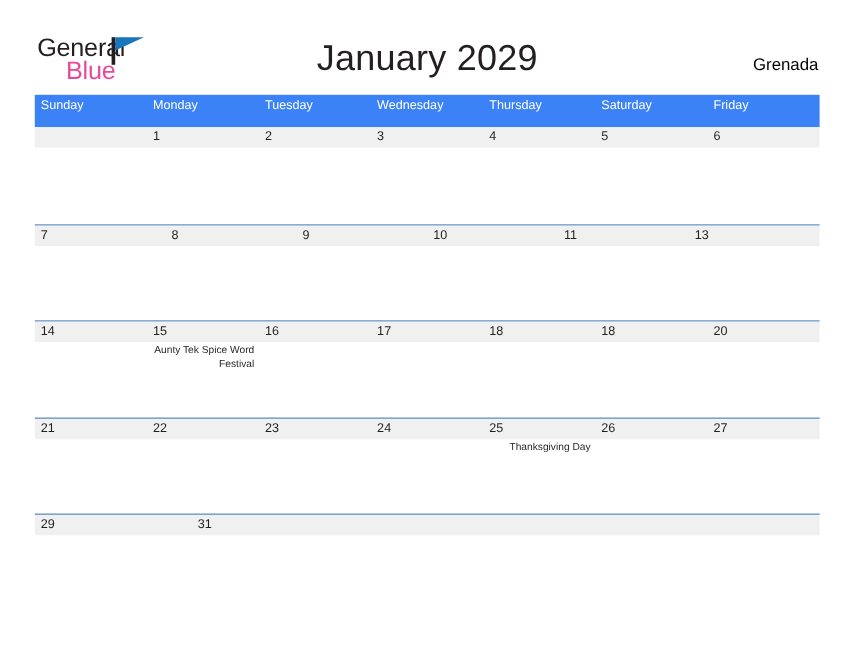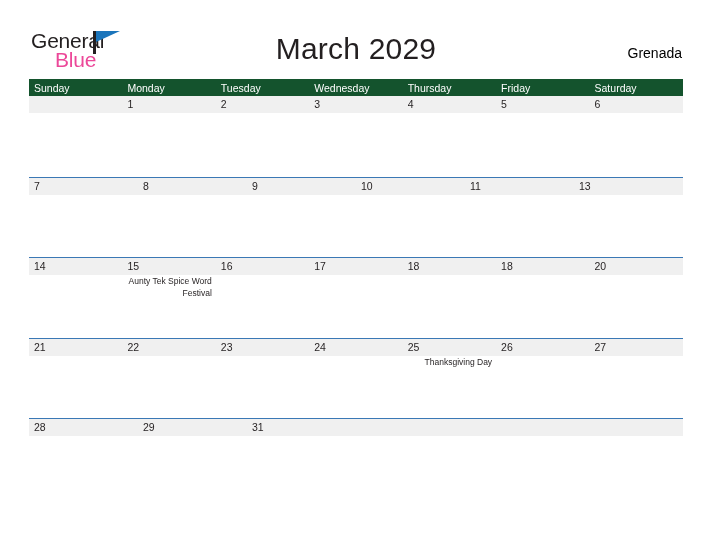--- a/index.html
+++ b/index.html
@@ -92,22 +92,22 @@
   
   .calendar {
     position: absolute;
     left: 29px;
     top: 79px;
     width: 654px;
   }
 
   .weekdays {
     display: flex;
-    background: #14532d;
-    height: 17px;
+    background: #3b82f6;
+    height: 27px;
   }
   .weekday {
     flex: 1 1 0;
     color: #ffffff;
     font-size: 10.5px;
     line-height: 18px;
     padding-left: 5px;
     white-space: nowrap;
   }
 
@@ -174,36 +174,36 @@
 
   <div class="header">
 
     <div class="logo">
       <span class="logo-general">General</span>
       <span class="logo-bar"></span>
       <span class="logo-triangle"></span>
       <span class="logo-blue">Blue</span>
     </div>
 
-    <h1 class="month-title">March 2029</h1>
+    <h1 class="month-title">January 2029</h1>
 
     <div class="country">Grenada</div>
 
   </div>
 
   <div class="calendar">
 
     <div class="weekdays">
       <div class="weekday">Sunday</div>
       <div class="weekday">Monday</div>
       <div class="weekday">Tuesday</div>
       <div class="weekday">Wednesday</div>
       <div class="weekday">Thursday</div>
+      <div class="weekday">Saturday</div>
       <div class="weekday">Friday</div>
-      <div class="weekday">Saturday</div>
     </div>
 
     <div id="weeks-container">
         <div class="week">
           <div class="week-dates"></div>
           <div class="week-cells">
             <div class="cell">
               <div class="date-num"></div>
             </div>
             <div class="cell">
@@ -304,23 +304,20 @@
             </div>
             <div class="cell">
               <div class="date-num">27</div>
             </div>
           </div>
         </div>
         <div class="week">
           <div class="week-dates"></div>
           <div class="week-cells">
             <div class="cell">
-              <div class="date-num">28</div>
-            </div>
-            <div class="cell">
               <div class="date-num">29</div>
             </div>
             <div class="cell">
               <div class="date-num">31</div>
             </div>
             <div class="cell">
               <div class="date-num"></div>
             </div>
             <div class="cell">
               <div class="date-num"></div>

